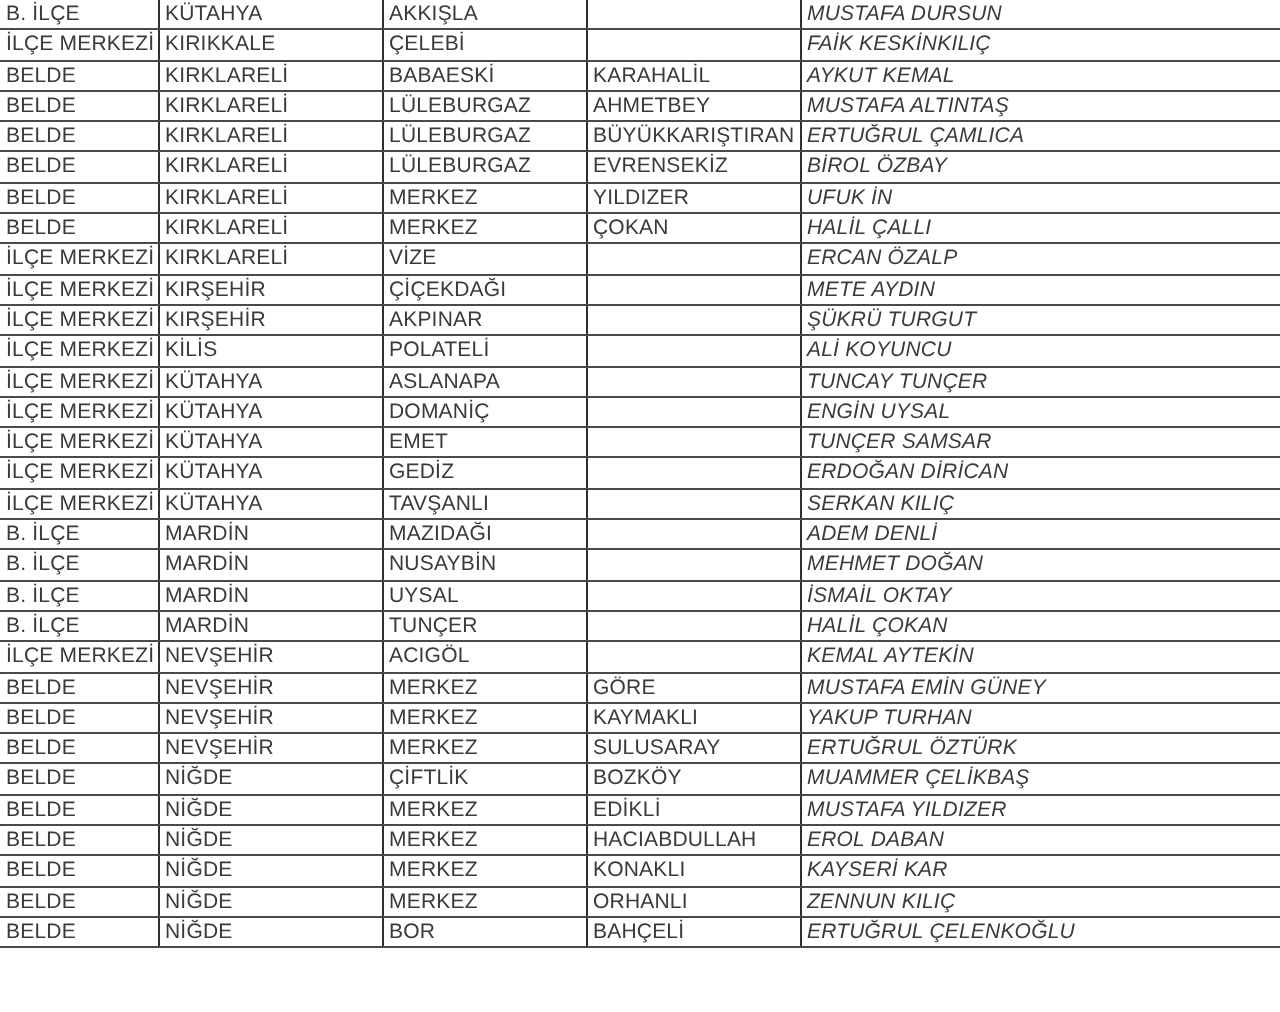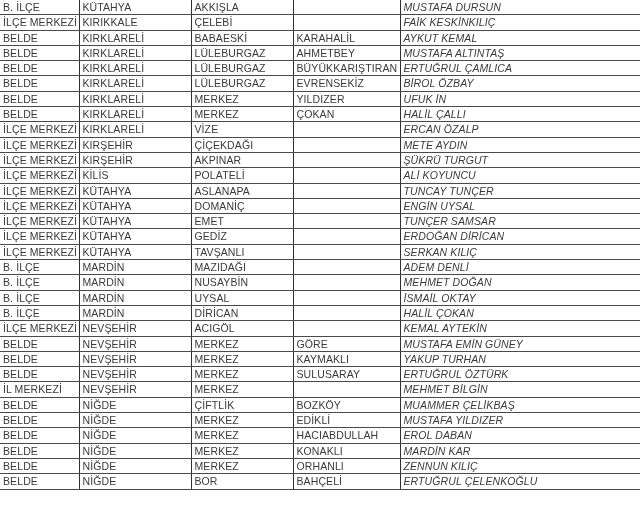--- a/index.html
+++ b/index.html
@@ -177,21 +177,21 @@
         <tr>
           <td>B. İLÇE</td>
           <td>MARDİN</td>
           <td>UYSAL</td>
           <td></td>
           <td>İSMAİL OKTAY</td>
         </tr>
         <tr>
           <td>B. İLÇE</td>
           <td>MARDİN</td>
-          <td>DİRİCAN</td>
+          <td>TUNÇER</td>
           <td></td>
           <td>HALİL ÇOKAN</td>
         </tr>
         <tr>
           <td>İLÇE MERKEZİ</td>
           <td>NEVŞEHİR</td>
           <td>ACIGÖL</td>
           <td></td>
           <td>KEMAL AYTEKİN</td>
         </tr>
@@ -208,27 +208,20 @@
           <td>MERKEZ</td>
           <td>KAYMAKLI</td>
           <td>YAKUP TURHAN</td>
         </tr>
         <tr>
           <td>BELDE</td>
           <td>NEVŞEHİR</td>
           <td>MERKEZ</td>
           <td>SULUSARAY</td>
           <td>ERTUĞRUL ÖZTÜRK</td>
-        </tr>
-        <tr>
-          <td>İL MERKEZİ</td>
-          <td>NEVŞEHİR</td>
-          <td>MERKEZ</td>
-          <td></td>
-          <td>MEHMET BİLGİN</td>
         </tr>
         <tr>
           <td>BELDE</td>
           <td>NİĞDE</td>
           <td>ÇİFTLİK</td>
           <td>BOZKÖY</td>
           <td>MUAMMER ÇELİKBAŞ</td>
         </tr>
         <tr>
           <td>BELDE</td>
@@ -242,21 +235,21 @@
           <td>NİĞDE</td>
           <td>MERKEZ</td>
           <td>HACIABDULLAH</td>
           <td>EROL DABAN</td>
         </tr>
         <tr>
           <td>BELDE</td>
           <td>NİĞDE</td>
           <td>MERKEZ</td>
           <td>KONAKLI</td>
-          <td>MARDİN KAR</td>
+          <td>KAYSERİ KAR</td>
         </tr>
         <tr>
           <td>BELDE</td>
           <td>NİĞDE</td>
           <td>MERKEZ</td>
           <td>ORHANLI</td>
           <td>ZENNUN KILIÇ</td>
         </tr>
         <tr>
           <td>BELDE</td>

